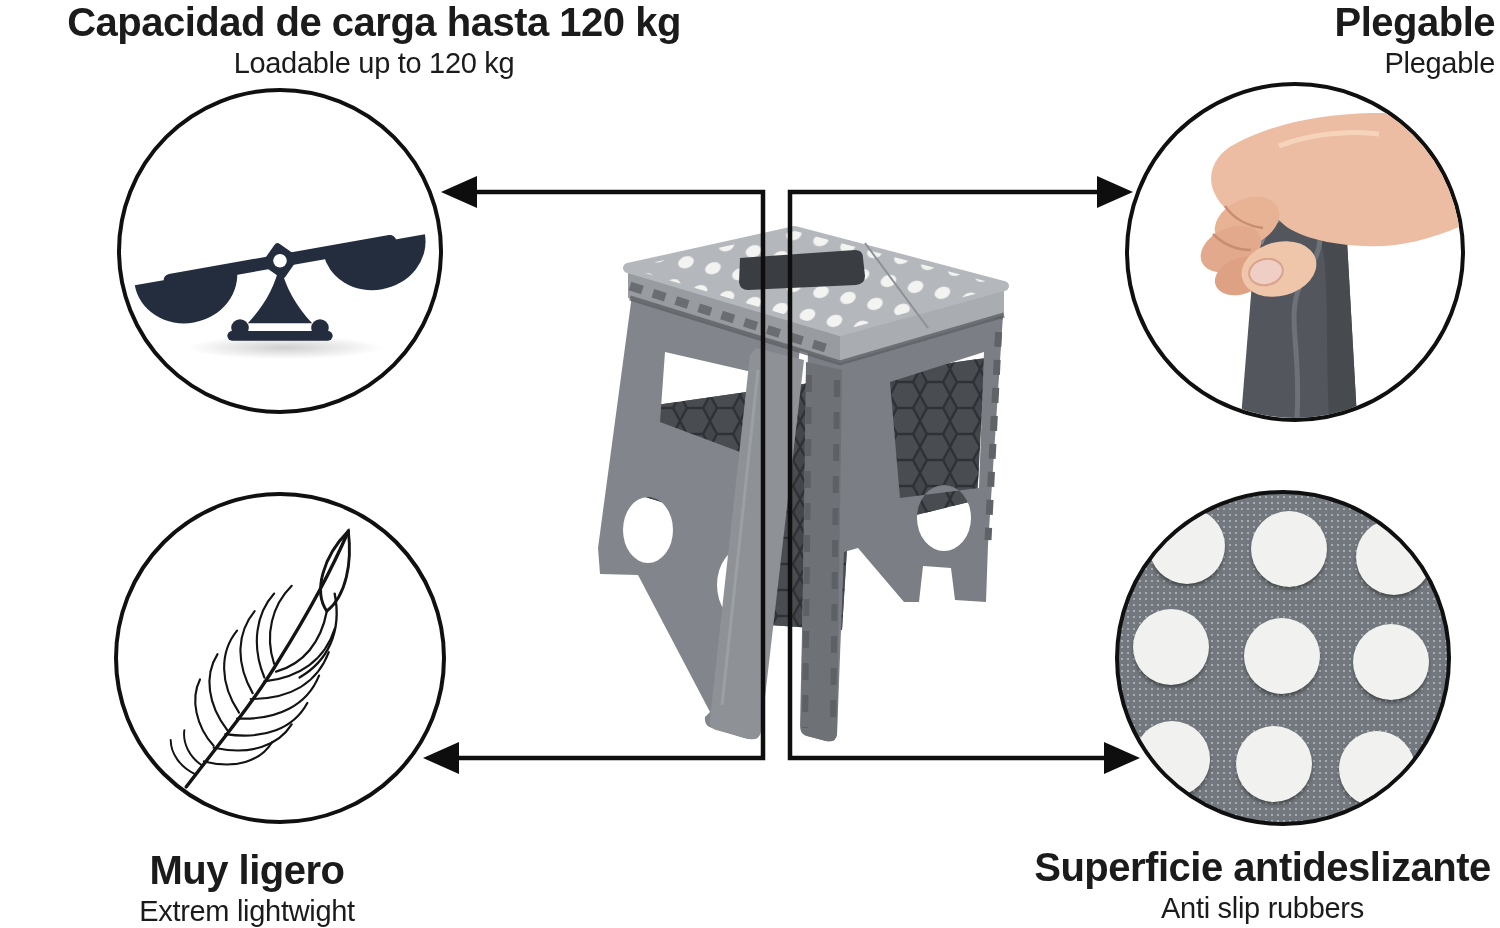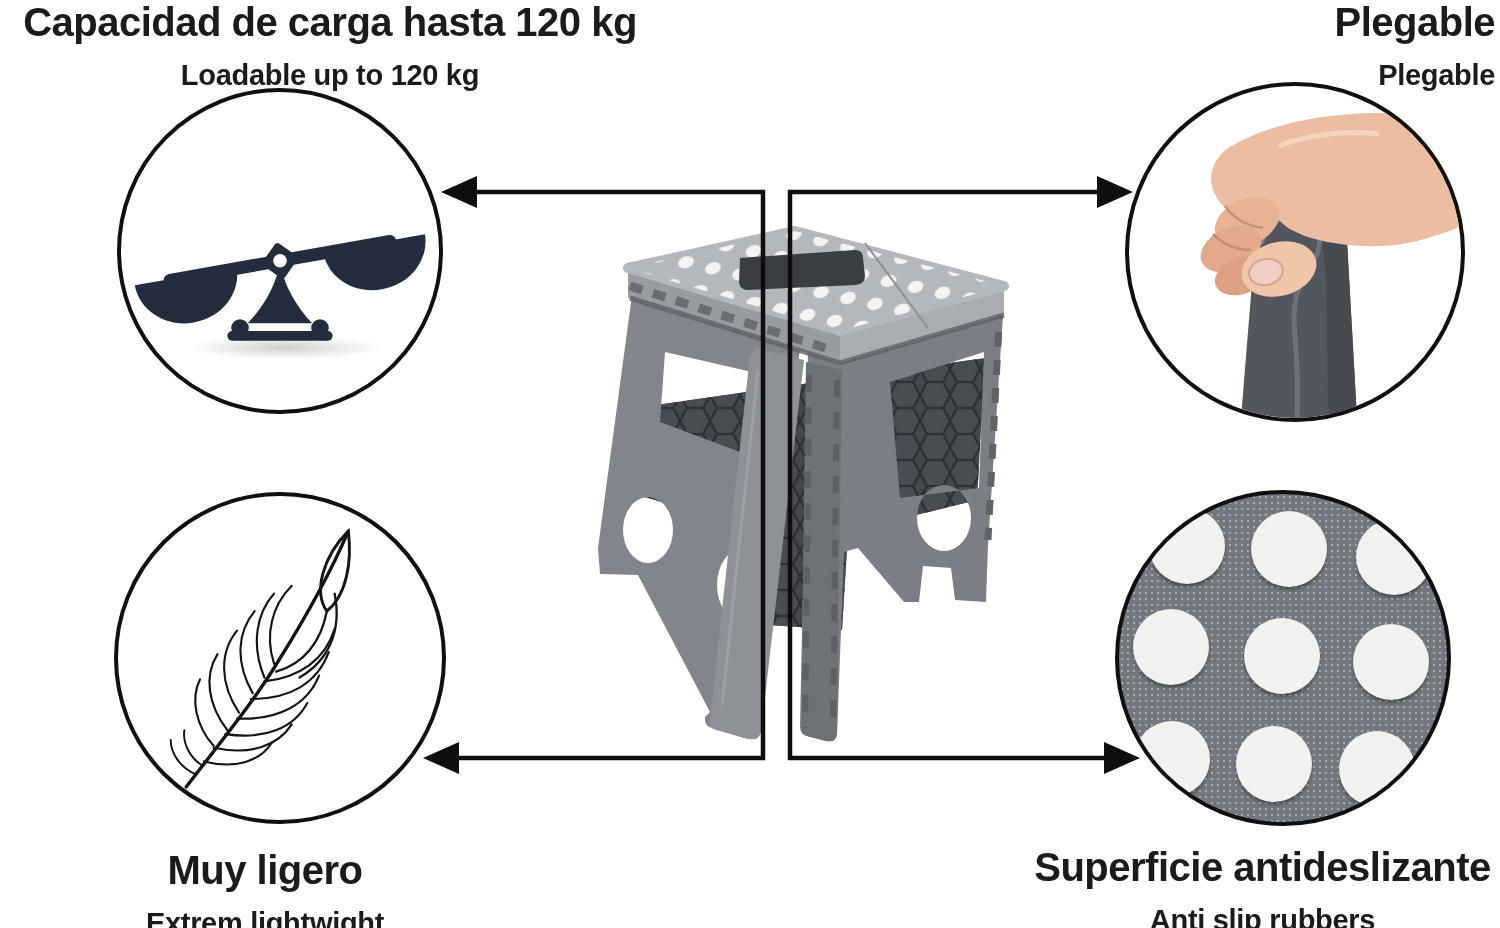--- a/index.html
+++ b/index.html
@@ -1,23 +1,23 @@
 <!DOCTYPE html>
 <html><head>
 <meta charset="utf-8">
 <style>
   html,body{margin:0;padding:0;background:#fff;}
   .canvas{position:relative;width:1500px;height:928px;background:#ffffff;overflow:hidden;
           font-family:"Liberation Sans", sans-serif;color:#1b1b1b;}
   .feature{position:absolute;text-align:center;}
   .f-title{font-size:40px;font-weight:700;line-height:1.1;white-space:nowrap;letter-spacing:-0.5px;}
-  .f-sub{font-size:29px;font-weight:700;line-height:1.1;margin-top:16px;white-space:nowrap;letter-spacing:-0.3px;}
-  .tl{left:0;top:8;width:660px;}
+  .f-sub{font-size:29px;font-weight:400;line-height:1.1;margin-top:4px;white-space:nowrap;letter-spacing:-0.3px;}
+  .tl{left:0;top:8;width:660px;padding-left:44px;}
   .tr{left:1085px;top:8;width:410px;text-align:right;}
-  .bl{left:30px;top:848px;width:470px;}
+  .bl{left:12px;top:848px;width:470px;}
   .br{left:1015px;top:845px;width:495px;}
   .circle{position:absolute;border:4px solid #101010;border-radius:50%;box-sizing:border-box;
           overflow:hidden;background:#fff;}
   .c-tl{left:117px;top:88px;width:326px;height:326px;}
   .c-tr{left:1125px;top:82px;width:340px;height:340px;}
   .c-bl{left:114px;top:492px;width:332px;height:332px;}
   .c-br{left:1115px;top:490px;width:336px;height:336px;
         background-color:#72787d;
         background-image:radial-gradient(#a6acb1 1px, rgba(0,0,0,0) 1.4px);
         background-size:6px 6px;}

